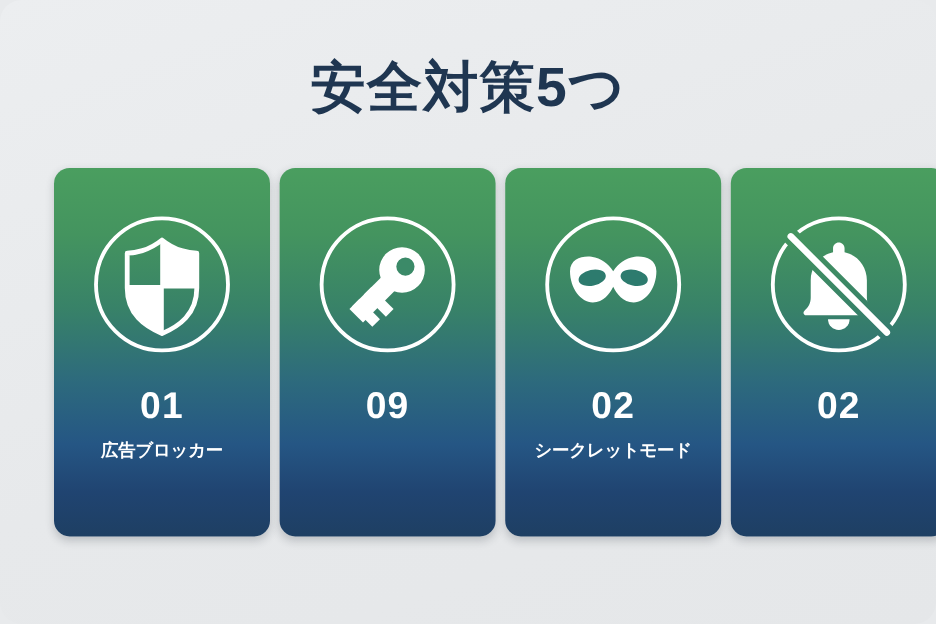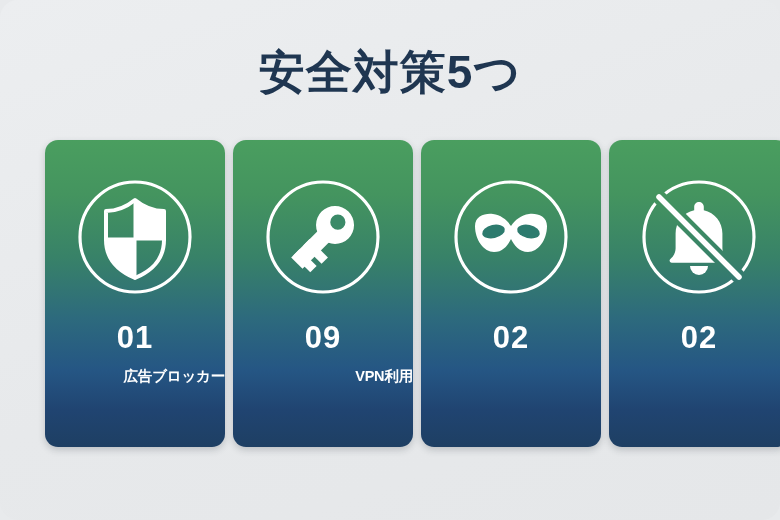--- a/index.html
+++ b/index.html
@@ -81,21 +81,21 @@
     line-height: 36px;
     font-weight: 700;
     color: #ffffff;
     letter-spacing: 1px;
   }
   .card-label {
     position: absolute;
     top: 226px;
     left: 0;
     width: 100%;
-    text-align: right;
+    text-align: center;
     font-size: 14.5px;
     line-height: 20px;
     font-weight: 700;
     color: #ffffff;
     letter-spacing: -0.2px;
     white-space: nowrap;
   }
 </style>
 </head>
 <body>
@@ -143,41 +143,41 @@
           </g>
           <g transform="rotate(45 59 59)">
             <circle cx="59" cy="38" r="7.6" fill="#3b8a68"></circle>
           </g>
           <g transform="rotate(45 59 59)">
             <circle cx="59" cy="38" r="7.6" fill="none" stroke="none"></circle>
           </g>
         </svg>
       </div>
       <div class="card-number">09</div>
-      <div class="card-label">VPN利用</div>
     </div>
 
     <div class="card">
       <div class="icon-wrap">
         <svg width="118" height="118" viewBox="0 0 118 118">
           <circle cx="59" cy="59" r="55" fill="none" stroke="#ffffff" stroke-width="3.2"></circle>
           <path d="M23 48
                    C23 38, 33 35, 41 36
                    C49 37, 55 42, 59 48
                    C63 42, 69 37, 77 36
                    C85 35, 95 38, 95 48
                    C95 62, 86 74, 76 74
                    C67 74, 62 67, 59 61
                    C56 67, 51 74, 42 74
                    C32 74, 23 62, 23 48 Z" fill="#ffffff"></path>
           <ellipse cx="41.5" cy="53.5" rx="11.5" ry="6.6" fill="#2d7b6e" transform="rotate(-12 41.5 53.5)"></ellipse>
           <ellipse cx="76.5" cy="53.5" rx="11.5" ry="6.6" fill="#2d7b6e" transform="rotate(12 76.5 53.5)"></ellipse>
         </svg>
       </div>
       <div class="card-number">02</div>
+      <div class="card-label">シークレットモード</div>
     </div>
 
 
     <div class="card">
       <div class="icon-wrap">
         <svg width="118" height="118" viewBox="0 0 118 118">
           <defs>
             <mask id="slashMask5">
               <rect x="0" y="0" width="118" height="118" fill="#ffffff"></rect>
               <line x1="19" y1="19" x2="99" y2="99" stroke="#000000" stroke-width="14" stroke-linecap="round"></line>

